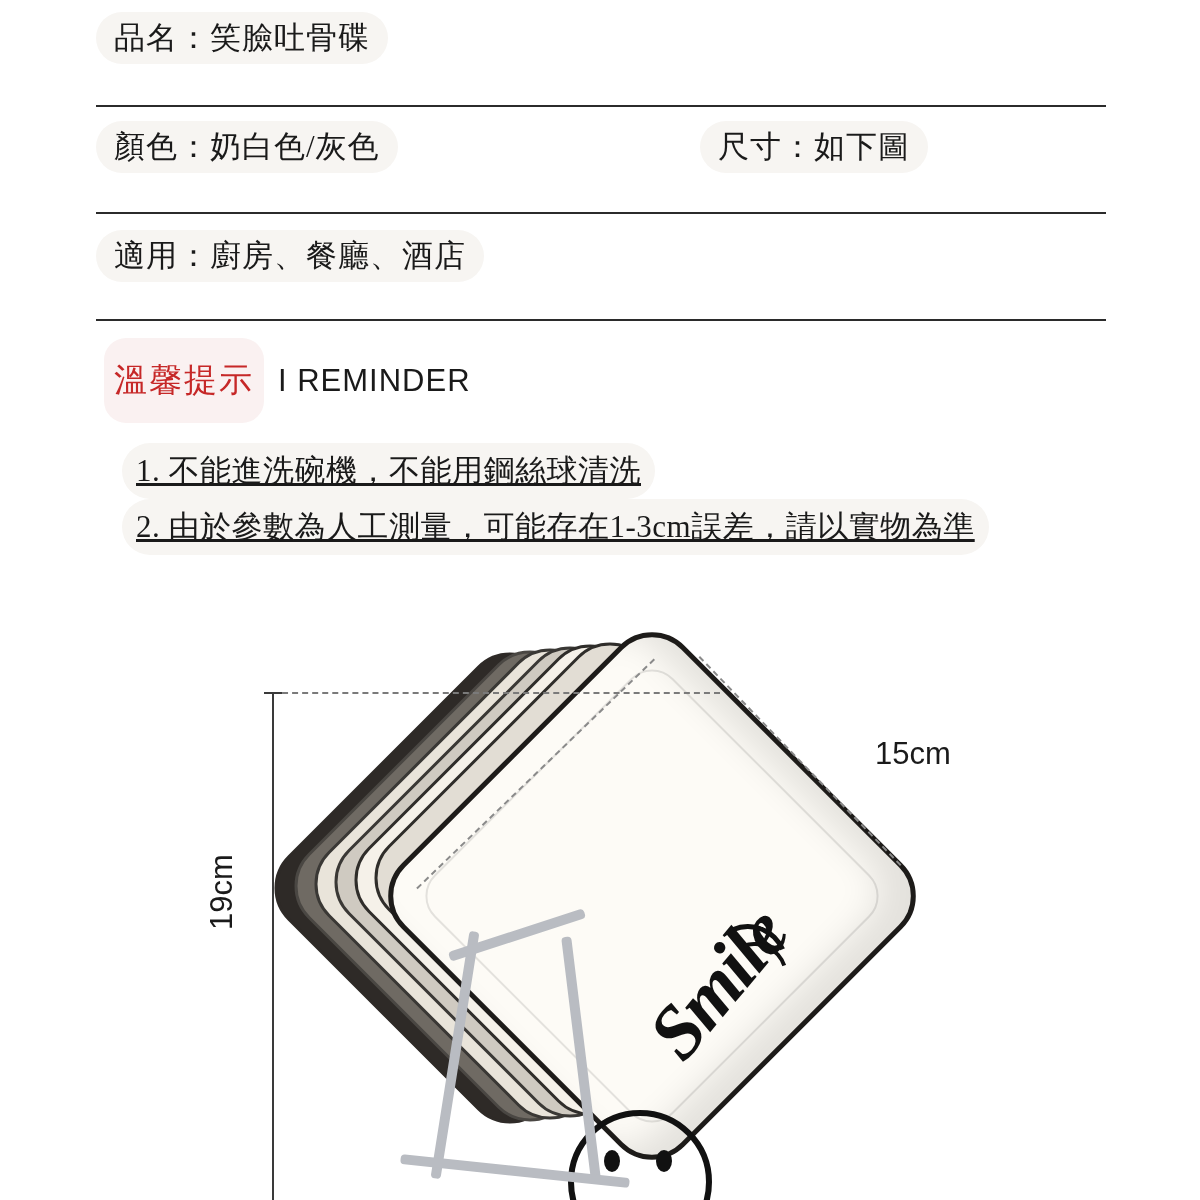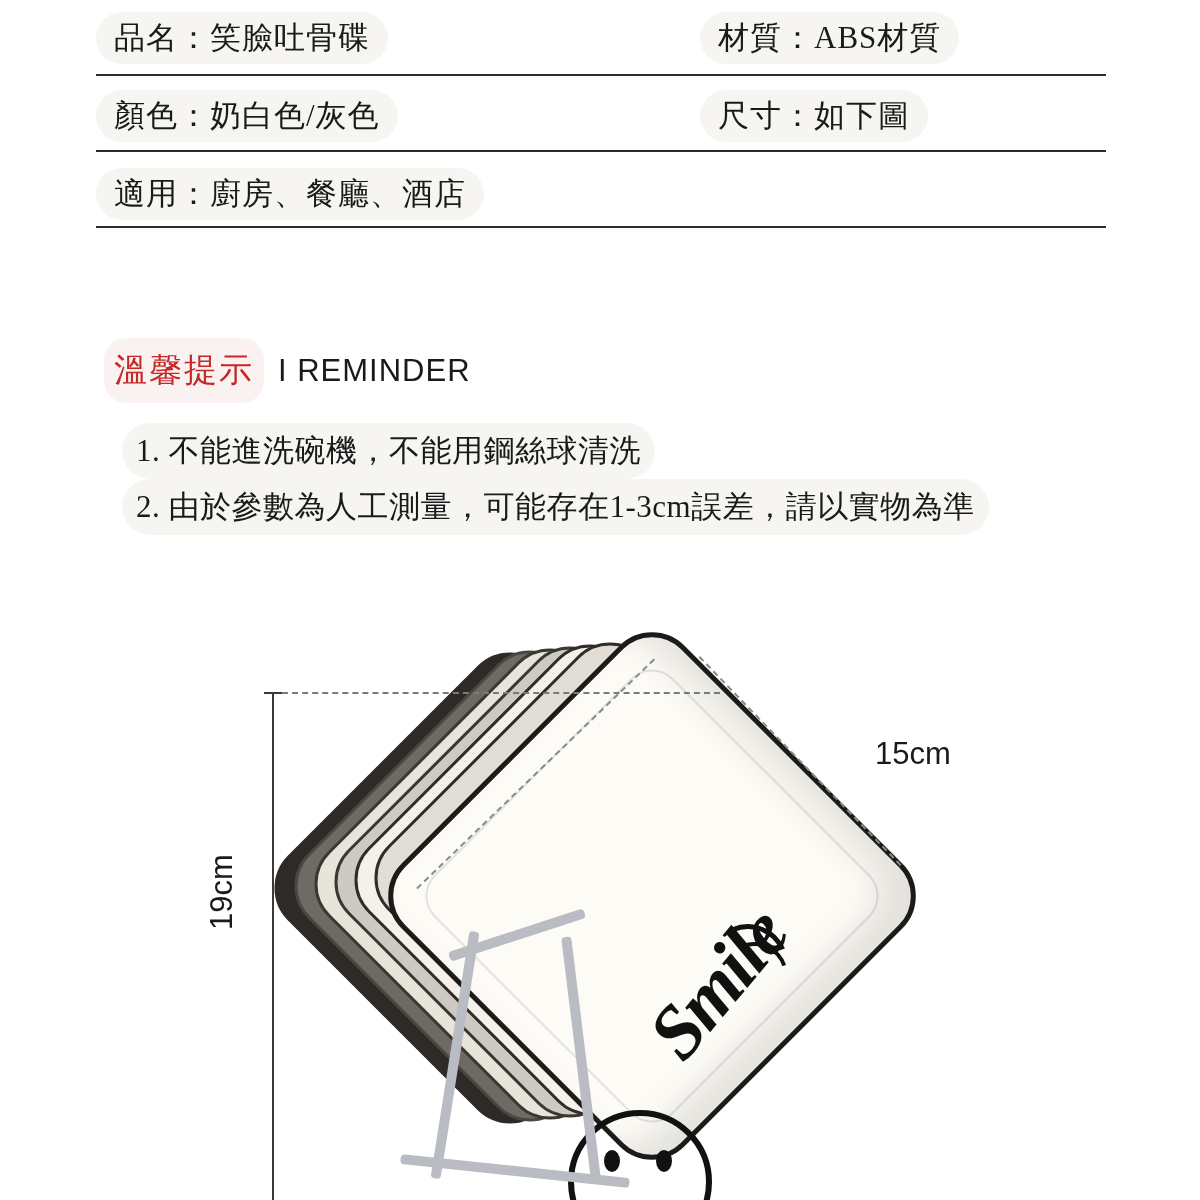--- a/index.html
+++ b/index.html
@@ -18,21 +18,21 @@
 
   
   .spec-table {
     position: absolute;
     left: 96px;
     top: 0px;
     width: 1010px;
   }
   .spec-row {
     position: relative;
-    height: 76px;
+    height: 107px;
   }
   .spec-row .rule {
     position: absolute;
     left: 0;
     right: 0;
     bottom: 0;
     height: 2px;
     background: #2b2b2b;
   }
   .spec-cell {
@@ -64,21 +64,21 @@
     display: flex;
     align-items: baseline;
     gap: 14px;
   }
   .reminder-title {
     font-size: 33px;
     color: #c62828;
     letter-spacing: 2px;
     background: #faf1f1;
     border-radius: 22px;
-    padding: 10px 10px;
+    padding: 20px 10px;
   }
   .reminder-sub {
     font-size: 31px;
     color: #1a1a1a;
     font-family: "Liberation Sans", sans-serif;
     letter-spacing: 1px;
     text-align: center;
   }
   .reminder-list {
     margin: 20px 0 0 0;
@@ -89,20 +89,21 @@
     font-size: 31px;
     line-height: 56px;
     letter-spacing: 0.5px;
     white-space: nowrap;
     color: #1a1a1a;
     background: #f7f5f2;
     border-radius: 28px;
     display: inline-block;
     padding: 0 14px;
     margin-left: 18px;
+    text-decoration: underline;
   }
 
   
   .photo {
     position: absolute;
     left: 0;
     top: 600px;
     width: 1200px;
     height: 600px;
     background: #ffffff;
@@ -267,21 +268,20 @@
     border-radius: 50%;
   }
 </style>
 </head>
 <body>
 
 <div class="spec-table">
 
   <div class="spec-row row1">
     <div class="spec-cell left">品名：笑臉吐骨碟</div>
-    <div class="spec-cell right">材質：ABS材質</div>
     <div class="rule"></div>
   </div>
 
   <div class="spec-row row2">
     <div class="spec-cell left">顏色：奶白色/灰色</div>
     <div class="spec-cell right">尺寸：如下圖</div>
     <div class="rule"></div>
   </div>
 
   <div class="spec-row row3">

